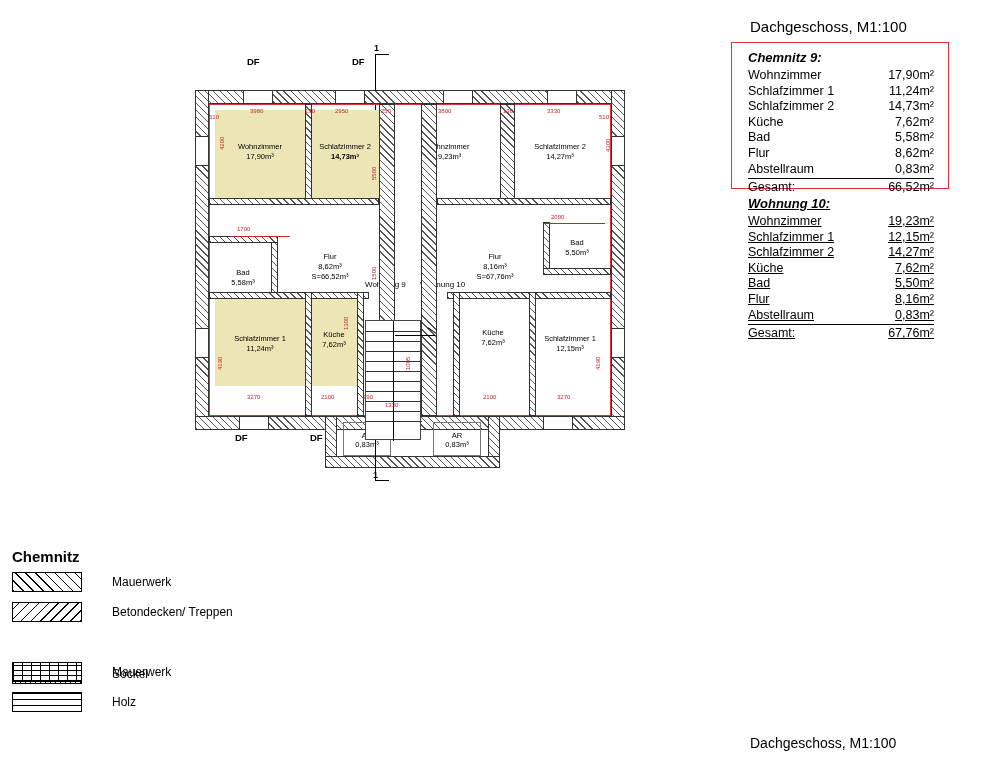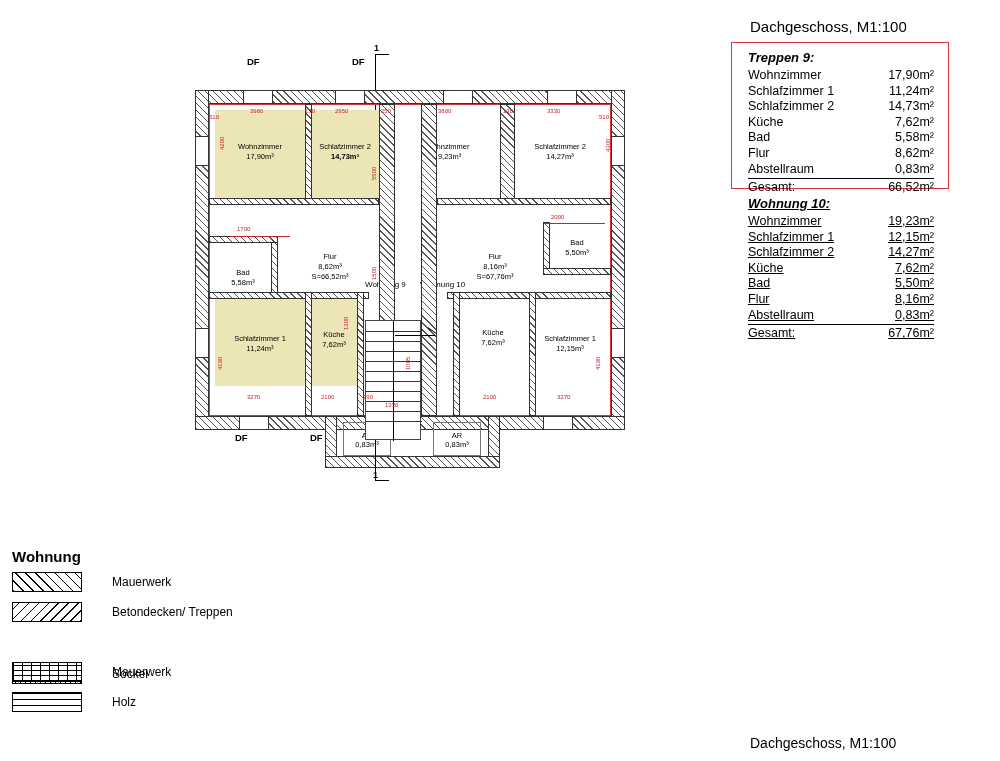--- a/index.html
+++ b/index.html
@@ -54,21 +54,21 @@
   .note{position:absolute;font-size:8px;}
 </style>
 </head>
 <body>
 
 <div class="abs" id="title-dachgeschoss">Dachgeschoss, M1:100</div>
 
 <div class="abs" id="legend-box"></div>
 
 <div class="abs flat-block" id="wohnung9">
-  <div class="flat-title">Treppen 9:</div>
+  <div class="flat-title">Chemnitz 9:</div>
   <div class="row">
       <span>Wohnzimmer</span>
       <span>17,90m²</span>
     </div>
   <div class="row">
       <span>Schlafzimmer 1</span>
       <span>11,24m²</span>
     </div>
   <div class="row">
       <span>Schlafzimmer 2</span>
@@ -129,21 +129,21 @@
   <div class="row total">
       <span>Gesamt:</span>
       <span>67,76m²</span>
     </div>
 </div>
 
 <div class="abs" id="address">
 </div>
 <div class="abs" id="footer-title">Dachgeschoss, M1:100</div>
 
-<div class="abs" id="legende-title">Wohnung</div>
+<div class="abs" id="legende-title">Chemnitz</div>
 
 <div class="leg-item" style="top:572px">
   <div class="leg-swatch hatch-r"></div>
   <div class="leg-label">Mauerwerk</div>
 </div>
 <div class="leg-item" style="top:602px">
   <div class="leg-swatch hatch-l"></div>
   <div class="leg-label">Betondecken/ Treppen</div>
 </div>
 <div class="leg-item" style="top:664px">

